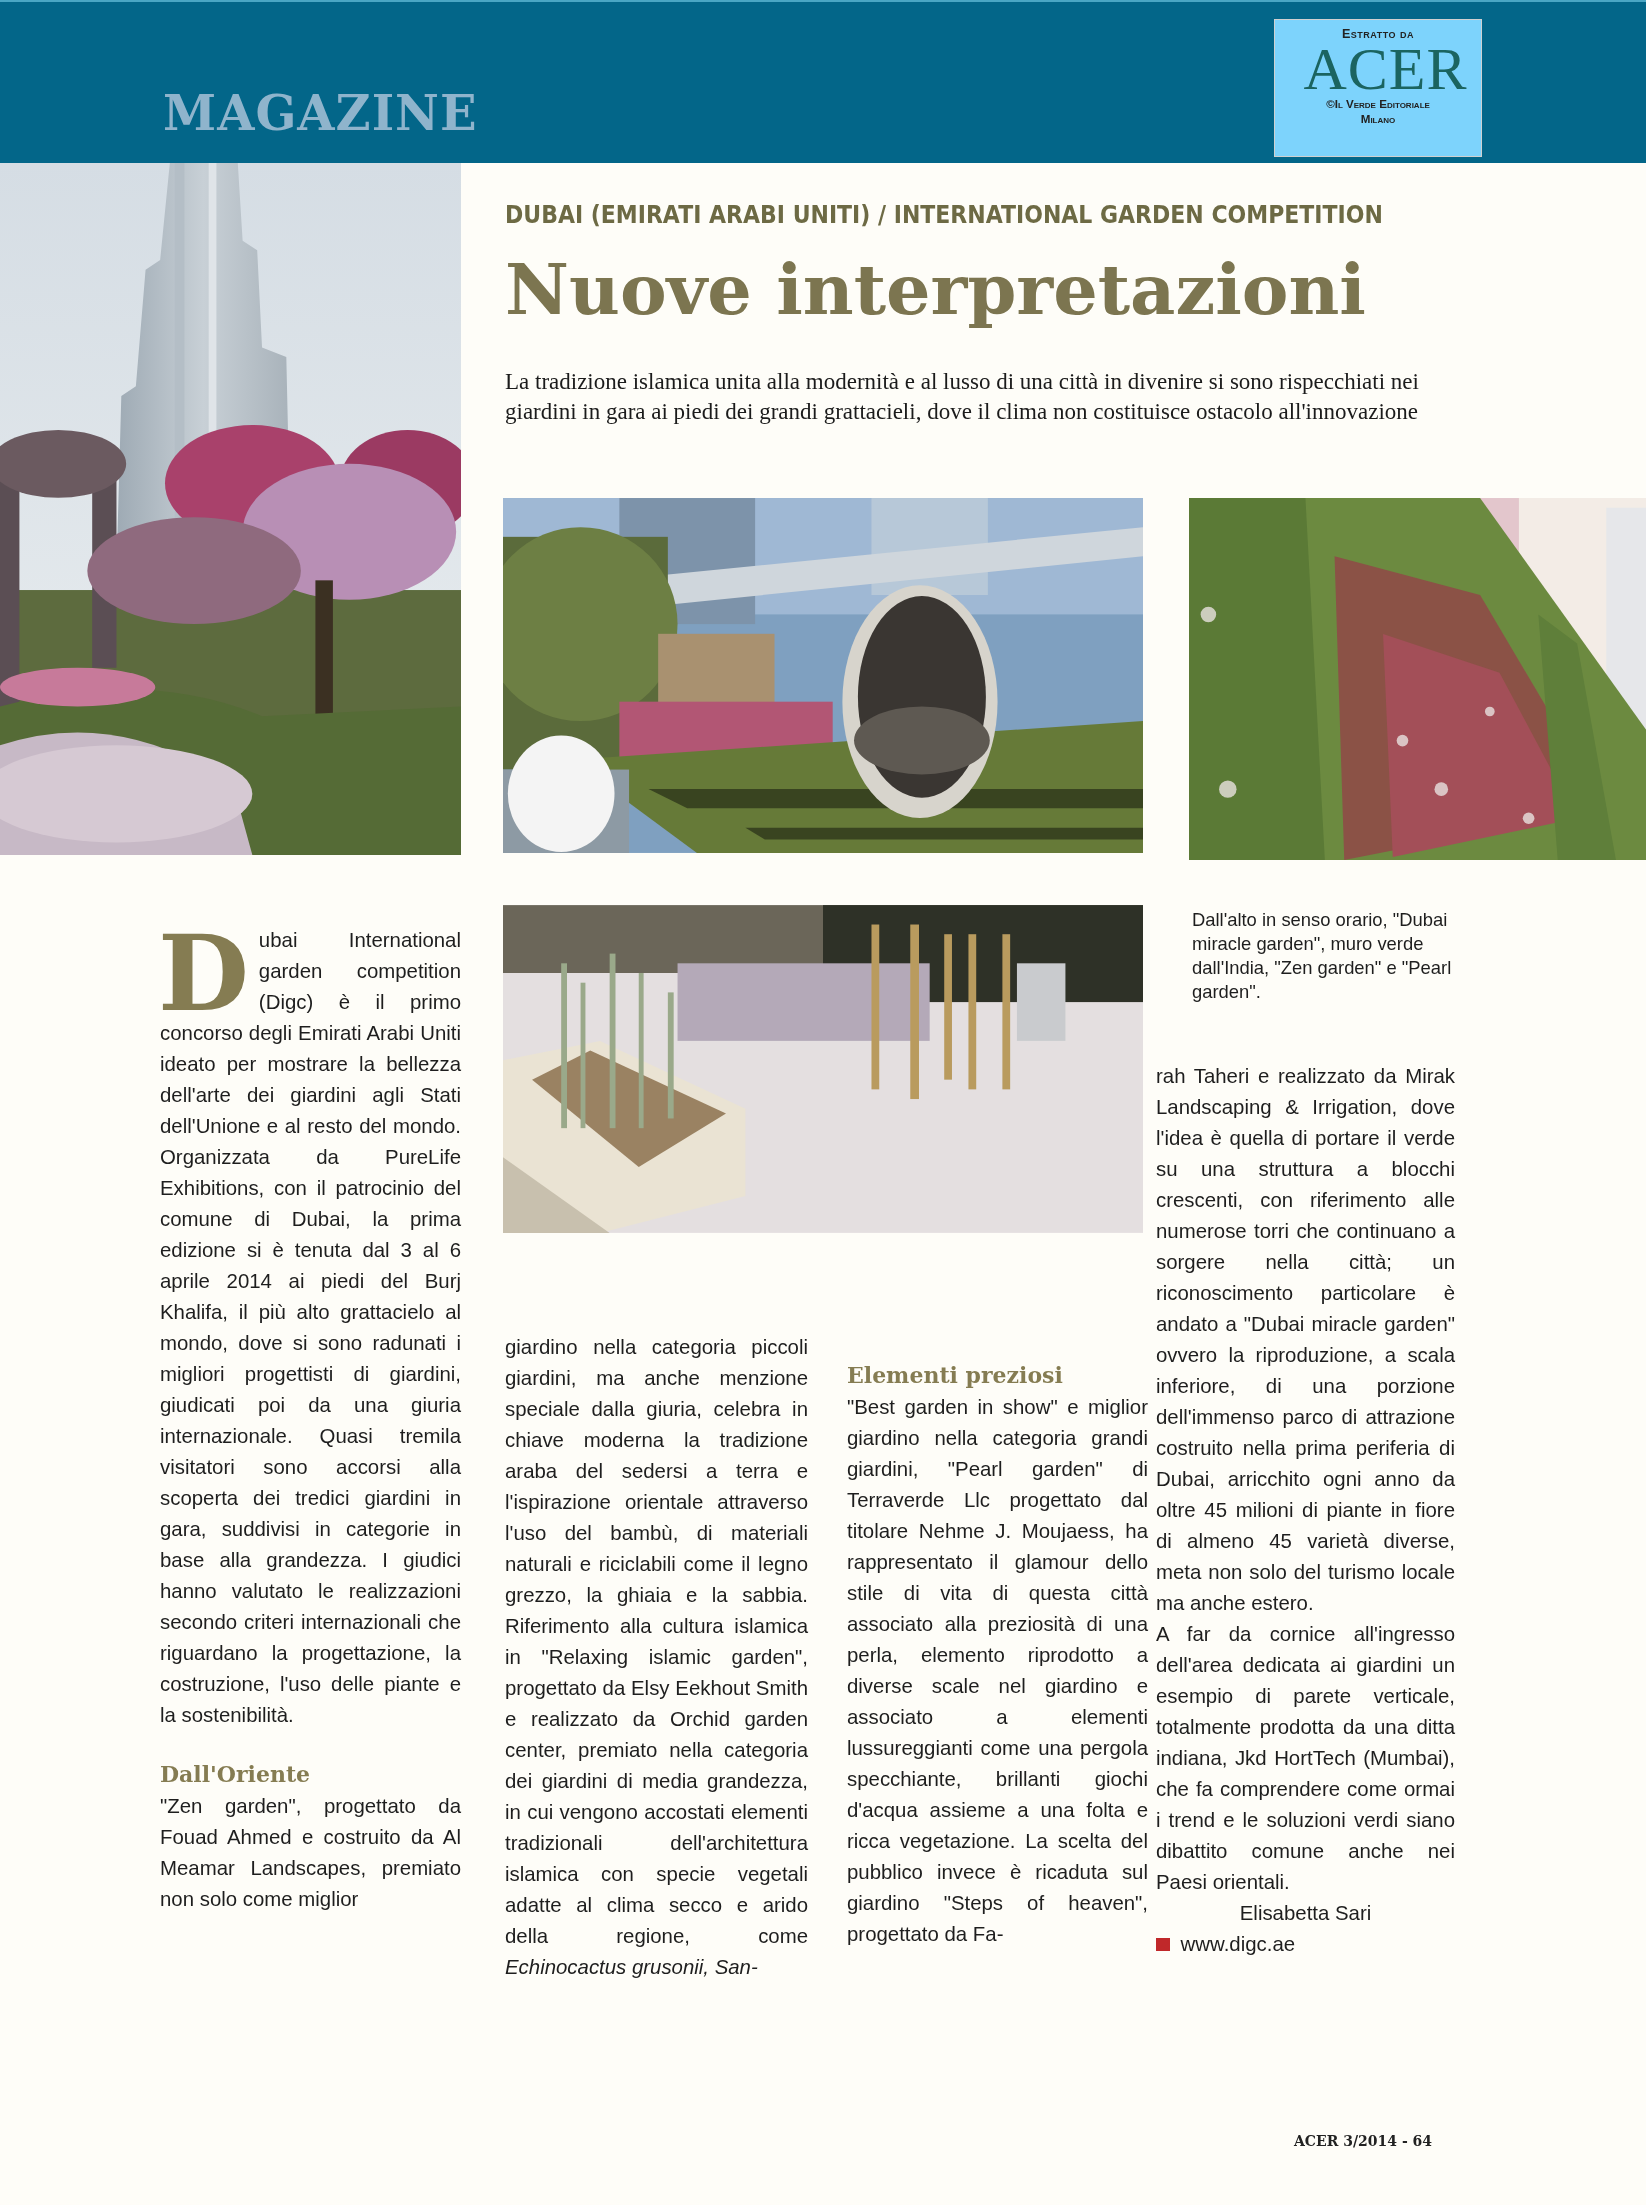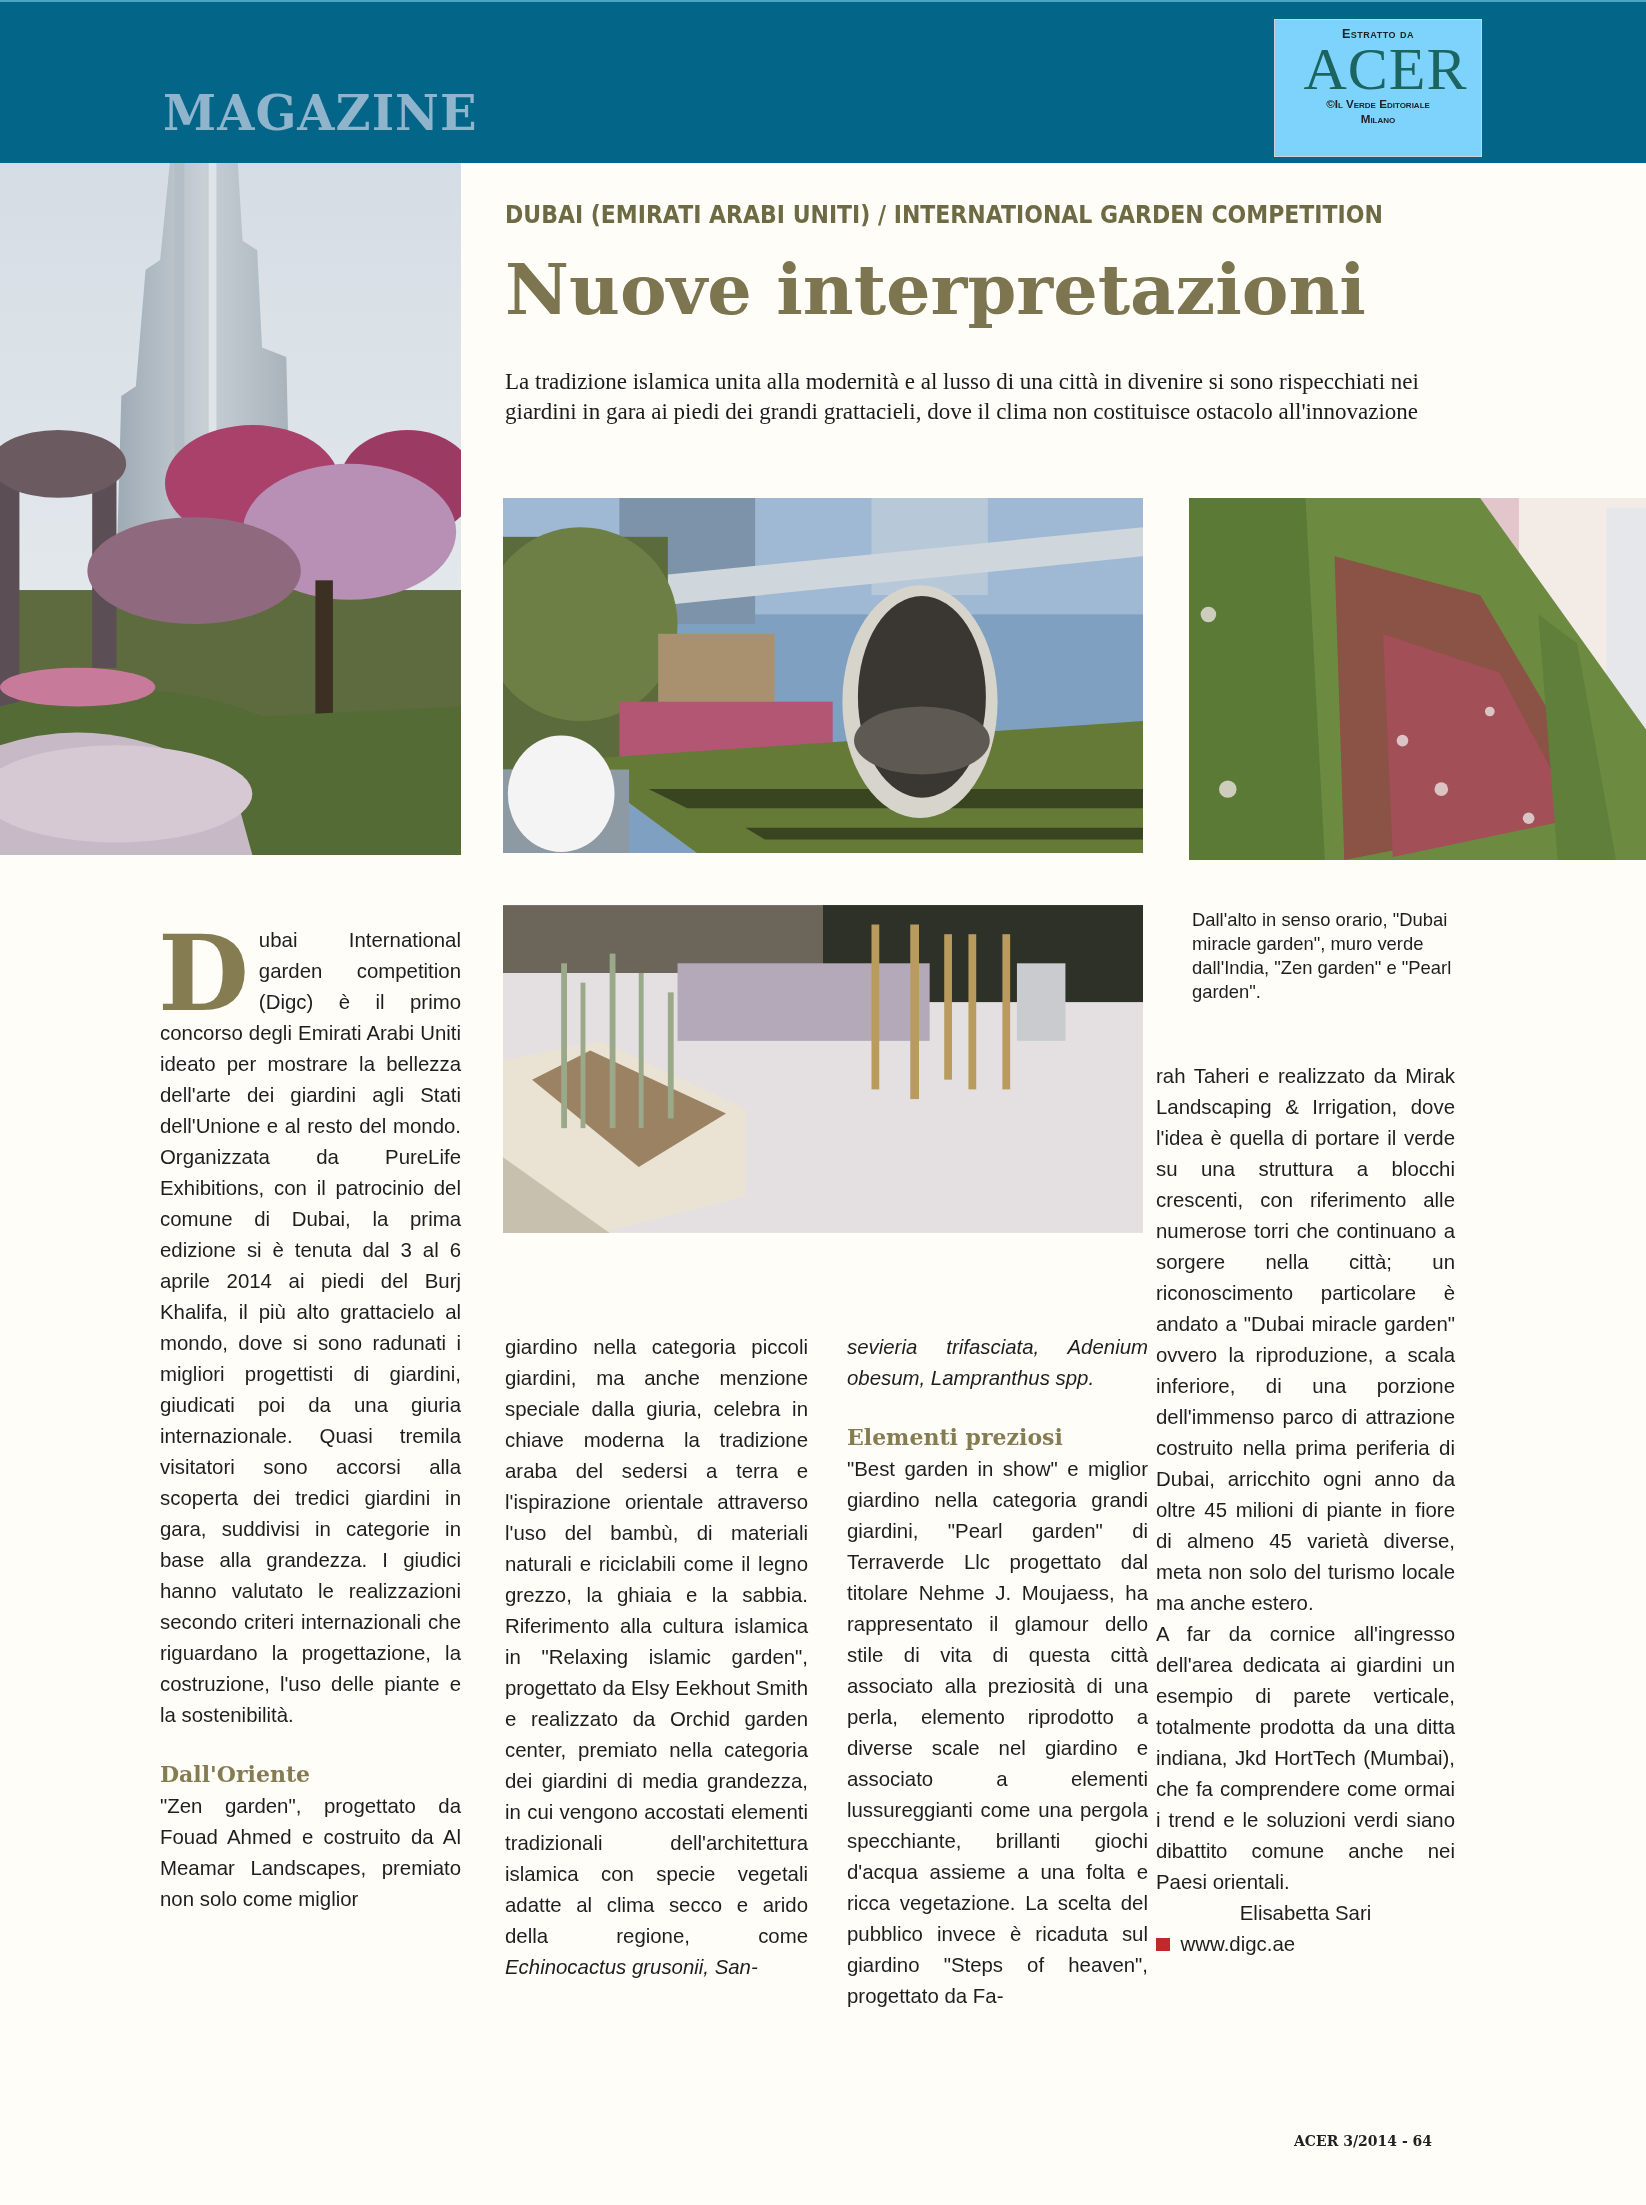--- a/index.html
+++ b/index.html
@@ -152,21 +152,20 @@
   <p><span class="dropcap">D</span><span>ubai International garden competition (Digc) è il primo concorso degli Emirati Arabi Uniti ideato per mostrare la bellezza dell'arte dei giardini agli Stati dell'Unione e al resto del mondo. Organizzata da PureLife Exhibitions, con il patrocinio del comune di Dubai, la prima edizione si è tenuta dal 3 al 6 aprile 2014 ai piedi del Burj Khalifa, il più alto grattacielo al mondo, dove si sono radunati i migliori progettisti di giardini, giudicati poi da una giuria internazionale. Quasi tremila visitatori sono accorsi alla scoperta dei tredici giardini in gara, suddivisi in categorie in base alla grandezza. I giudici hanno valutato le realizzazioni secondo criteri internazionali che riguardano la progettazione, la costruzione, l'uso delle piante e la sostenibilità.</span></p>
   <div class="subhead">Dall'Oriente</div>
   <p id="p2">"Zen garden", progettato da Fouad Ahmed e costruito da Al Meamar Landscapes, premiato non solo come miglior</p>
 </div>
 
 <div class="abs col" style="left:505px;top:1332px;width:303px;">
   <p id="p2b">giardino nella categoria piccoli giardini, ma anche menzione speciale dalla giuria, celebra in chiave moderna la tradizione araba del sedersi a terra e l'ispirazione orientale attraverso l'uso del bambù, di materiali naturali e riciclabili come il legno grezzo, la ghiaia e la sabbia. Riferimento alla cultura islamica in "Relaxing islamic garden", progettato da Elsy Eekhout Smith e realizzato da Orchid garden center, premiato nella categoria dei giardini di media grandezza, in cui vengono accostati elementi tradizionali dell'architettura islamica con specie vegetali adatte al clima secco e arido della regione, come <i>Echinocactus grusonii, San-</i></p>
 </div>
 
 <div class="abs col" style="left:847px;top:1332px;width:301px;">
-  <p id="p2c"><i>sevieria trifasciata, Adenium obesum, Lampranthus spp.</i></p>
   <div class="subhead">Elementi preziosi</div>
   <p id="p3a">"Best garden in show" e miglior giardino nella categoria grandi giardini, "Pearl garden" di Terraverde Llc progettato dal titolare Nehme J. Moujaess, ha rappresentato il glamour dello stile di vita di questa città associato alla preziosità di una perla, elemento riprodotto a diverse scale nel giardino e associato a elementi lussureggianti come una pergola specchiante, brillanti giochi d'acqua assieme a una folta e ricca vegetazione. La scelta del pubblico invece è ricaduta sul giardino "Steps of heaven", progettato da Fa-</p>
 </div>
 
 <div class="abs col" style="left:1156px;top:1061px;width:299px;">
   <p id="p3b">rah Taheri e realizzato da Mirak Landscaping &amp; Irrigation, dove l'idea è quella di portare il verde su una struttura a blocchi crescenti, con riferimento alle numerose torri che continuano a sorgere nella città; un riconoscimento particolare è andato a "Dubai miracle garden" ovvero la riproduzione, a scala inferiore, di una porzione dell'immenso parco di attrazione costruito nella prima periferia di Dubai, arricchito ogni anno da oltre 45 milioni di piante in fiore di almeno 45 varietà diverse, meta non solo del turismo locale ma anche estero.</p>
   <p>A far da cornice all'ingresso dell'area dedicata ai giardini un esempio di parete verticale, totalmente prodotta da una ditta indiana, Jkd HortTech (Mumbai), che fa comprendere come ormai i trend e le soluzioni verdi siano dibattito comune anche nei Paesi orientali.</p>
   <p id="signature">Elisabetta Sari</p>
   <div id="weblink">
     <span id="red-square"></span>

